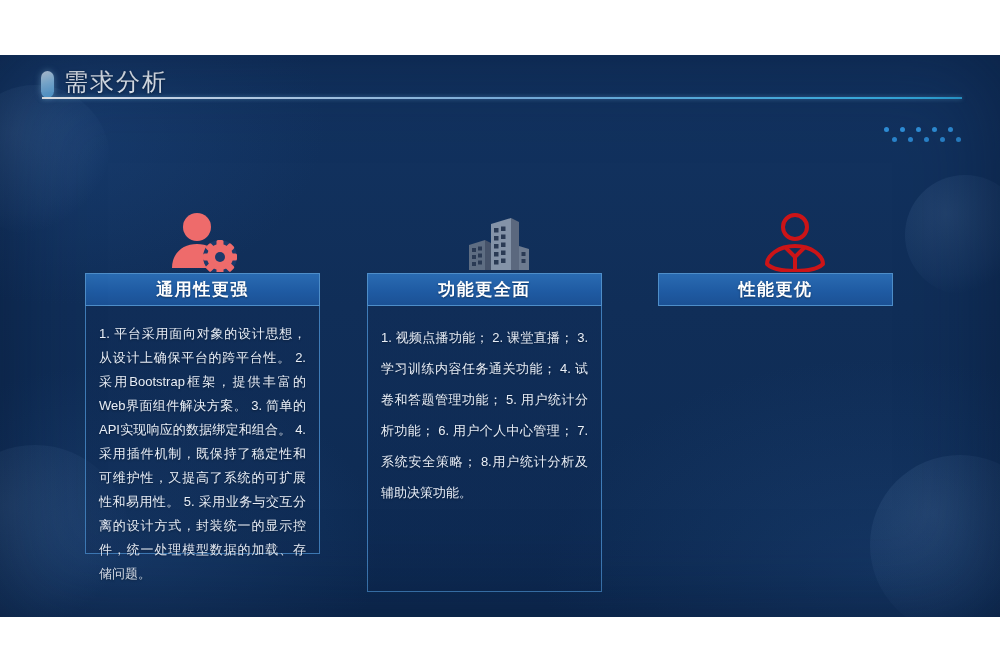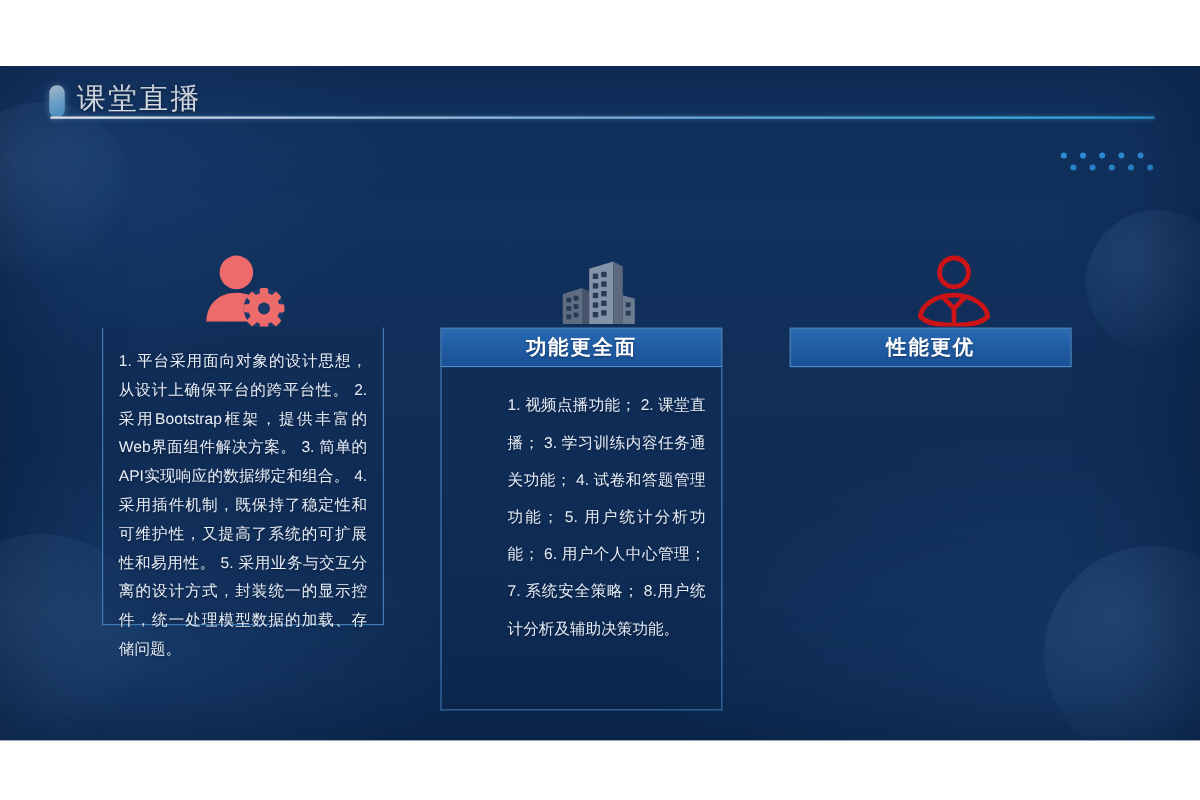--- a/index.html
+++ b/index.html
@@ -166,21 +166,21 @@
 
 <div id="slide">
 
   <div class="bokeh" style="left:-40px; top:30px; width:150px; height:150px;"></div>
   <div class="bokeh" style="left:-60px; top:390px; width:190px; height:190px;"></div>
   <div class="bokeh" style="left:870px; top:400px; width:180px; height:180px;"></div>
   <div class="bokeh" style="left:905px; top:120px; width:120px; height:120px;"></div>
 
   <div id="header">
     <div class="title-bar-icon"></div>
-    <div class="page-title">课堂直播</div>
+    <div class="page-title">需求分析</div>
     <div class="title-underline"></div>
   </div>
 
   <div class="dot-cluster" id="dots-topright">
     <div class="dot-row">
       <span class="dot"></span>
       <span class="dot"></span>
       <span class="dot"></span>
       <span class="dot"></span>
       <span class="dot"></span>
@@ -257,35 +257,38 @@
   <div class="icon-wrap" id="icon-3">
     <svg width="72" height="60" viewBox="0 0 72 60">
       <circle cx="36" cy="15" r="12" fill="none" stroke="#cc1417" stroke-width="4"></circle>
       <path d="M36 34 C19 34 8 44 8 52 C14 58 24 59 36 59 C48 59 58 58 64 52 C64 44 53 34 36 34 Z" fill="none" stroke="#cc1417" stroke-width="4" stroke-linejoin="round"></path>
       <path d="M26 35 L36 45 L46 35" fill="none" stroke="#cc1417" stroke-width="4" stroke-linejoin="round"></path>
       <path d="M36 45 L36 57" fill="none" stroke="#cc1417" stroke-width="4"></path>
     </svg>
   </div>
 
   <div class="card" id="card-1">
+    <div class="card-header">
+      <span class="card-header-text">通用性更强</span>
+    </div>
     <div class="card-body">
       <p style="white-space: normal;">1. 平台采用面向对象的设计思想，从设计上确保平台的跨平台性。
 2. 采用Bootstrap框架，提供丰富的Web界面组件解决方案。
 3. 简单的API实现响应的数据绑定和组合。
 4. 采用插件机制，既保持了稳定性和可维护性，又提高了系统的可扩展性和易用性。
 5. 采用业务与交互分离的设计方式，封装统一的显示控件，统一处理模型数据的加载、存储问题。</p>
     </div>
   </div>
 
   <div class="card" id="card-2">
     <div class="card-header">
       <span class="card-header-text">功能更全面</span>
     </div>
     <div class="card-body spaced">
-      <p style="white-space: normal; margin-left: 42px;">1. 视频点播功能；
+      <p style="white-space: normal;">1. 视频点播功能；
 2. 课堂直播；
 3. 学习训练内容任务通关功能；
 4. 试卷和答题管理功能；
 5. 用户统计分析功能；
 6. 用户个人中心管理；
 7. 系统安全策略；
 8.用户统计分析及辅助决策功能。</p>
     </div>
   </div>
 

